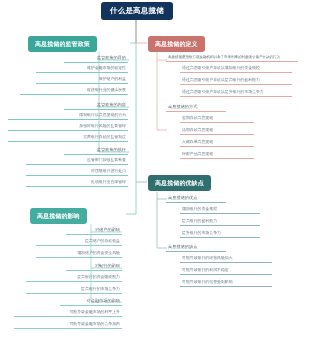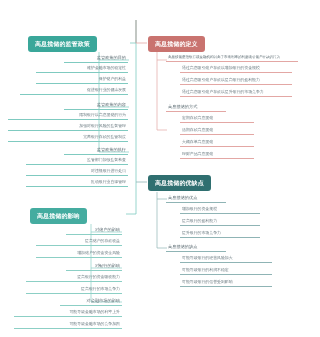--- a/index.html
+++ b/index.html
@@ -94,20 +94,21 @@
 
     <path d="M157 52 L157 130" stroke="#e3a7a4" stroke-width=".7" fill="none"></path>
     <path d="M157 60 L167 60" stroke="#e3a7a4" stroke-width=".7" fill="none"></path>
     <path d="M157 130 L167 130" stroke="#e3a7a4" stroke-width=".7" fill="none"></path>
 
     <path d="M157 192 L157 248" stroke="#8fb4b5" stroke-width=".7" fill="none"></path>
     <path d="M157 199 L167 199" stroke="#8fb4b5" stroke-width=".7" fill="none"></path>
     <path d="M157 248 L167 248" stroke="#8fb4b5" stroke-width=".7" fill="none"></path>
   </svg>
 
+  <div class="node root">什么是高息揽储</div>
 
   <div class="node branch teal" style="left:28px; top:36px;">高息揽储的监管政策</div>
 
   <div class="node grp c-teal ralign" style="left:64px; top:54px; width:64px;">监管政策的目的</div>
   <div class="node leaf c-teal ralign" style="left:36px; top:64px; width:92px;">维护金融市场的稳定性</div>
   <div class="node leaf c-teal ralign" style="left:36px; top:75px; width:92px;">保护储户的利益</div>
   <div class="node leaf c-teal ralign" style="left:20px; top:86px; width:108px;">促进银行业的健康发展</div>
 
   <div class="node grp c-teal ralign" style="left:64px; top:101px; width:64px;">监管政策的内容</div>
   <div class="node leaf c-teal ralign" style="left:8px; top:111px; width:120px;">限制银行以高息揽储的行为</div>

